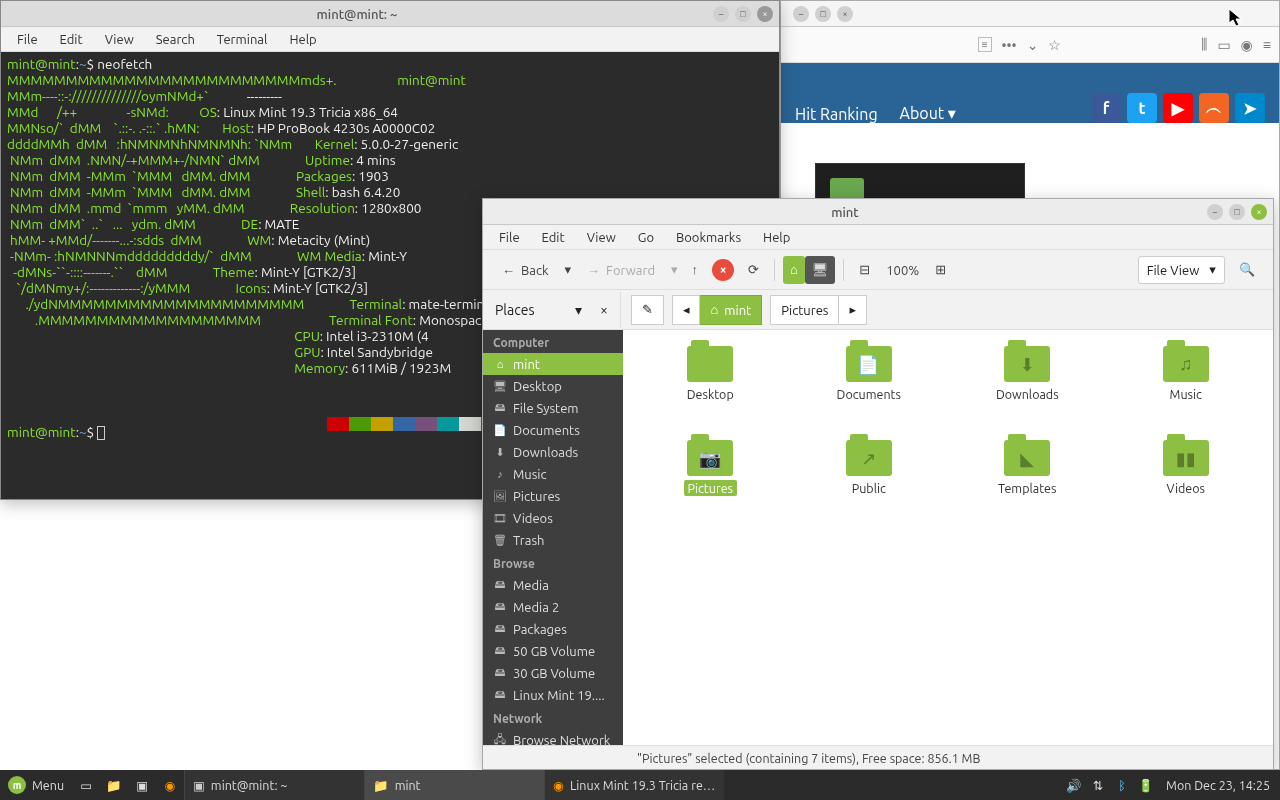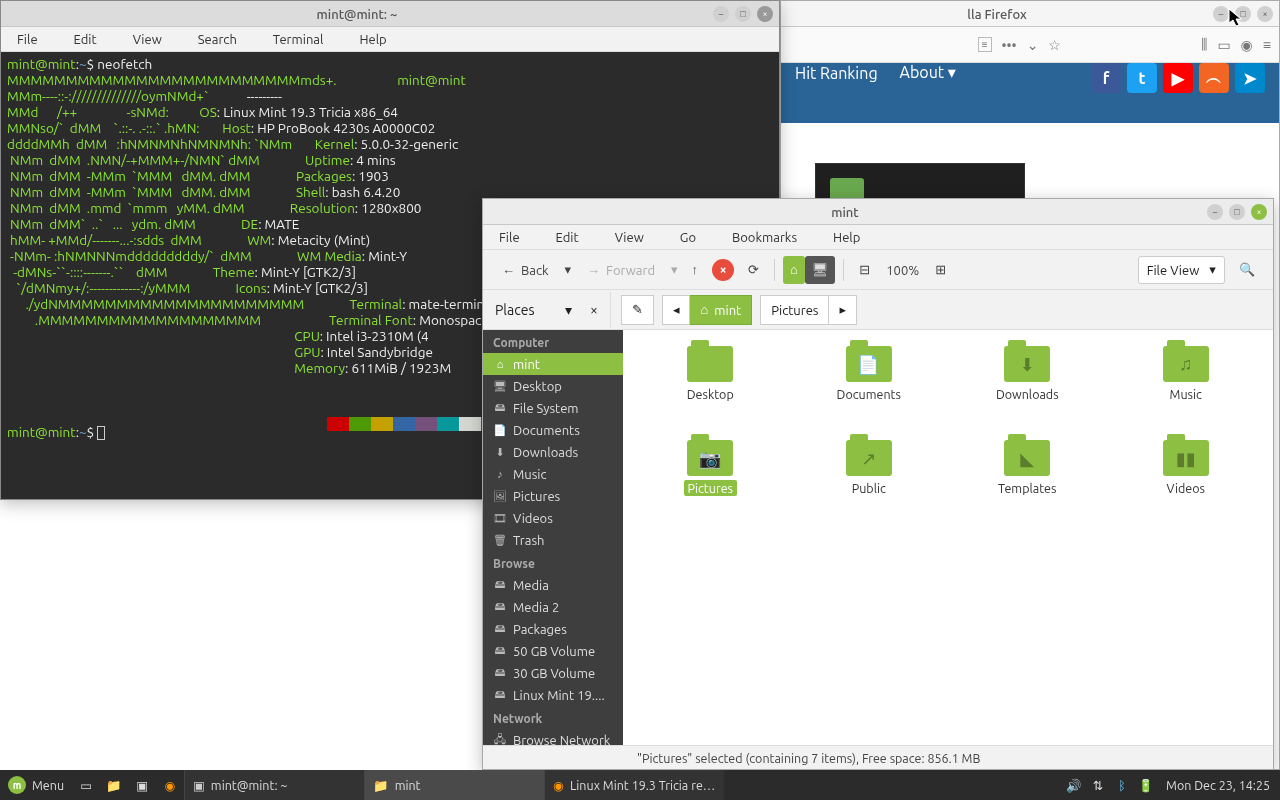--- a/index.html
+++ b/index.html
@@ -4,62 +4,62 @@
 <style>
 *{box-sizing:border-box;margin:0;padding:0;font-family:"Ubuntu","Noto Sans",sans-serif;}
 body{width:1280px;height:800px;overflow:hidden;background:#fff;position:relative;font-size:13px;color:#222;}
 .window{position:absolute;border:1px solid #a9a9a9;background:#f5f5f5;box-shadow:0 4px 16px rgba(0,0,0,.25);display:flex;flex-direction:column;}
 .titlebar{height:26px;display:flex;align-items:center;padding:0 6px;font-size:13px;color:#555;background:#e3e3e3;border-bottom:1px solid #c8c8c8;user-select:none;}
 .titlebar .title{flex:1;text-align:center;font-weight:500;}
 .winbtn{width:16px;height:16px;margin-left:6px;border-radius:50%;display:flex;align-items:center;justify-content:center;font-size:9px;color:#555;cursor:pointer;}
 .winbtn.min{background:#d0d0d0;}
 .winbtn.max{background:#d0d0d0;}
 .winbtn.close{background:#8dbf42;color:#fff;}
-.menubar{height:25px;display:flex;align-items:center;padding:0 6px;gap:16px;background:#f2f2f2;border-bottom:1px solid #ddd;font-size:13px;color:#333;text-align:center;}
+.menubar{height:25px;display:flex;align-items:center;padding:0 6px;gap:2px;background:#f2f2f2;border-bottom:1px solid #ddd;font-size:13px;color:#333;text-align:center;}
 .menubar span{padding:2px 10px;cursor:pointer;}
 
 
 #terminal{left:0;top:0;width:780px;height:500px;}
 #terminal .titlebar{background:#dcdcdc;}
 #terminal .menubar{background:#f2f2f2;}
 .term-body{flex:1;background:#2b2b2b;padding:4px 6px;font-family:"Ubuntu Mono","DejaVu Sans Mono",monospace;font-size:13.5px;line-height:16px;white-space:pre;color:#ccc;overflow:hidden;position:relative;}
 .g{color:#8ae234;}    
 .w{color:#eeeeec;}
 .cursor{display:inline-block;width:8px;height:14px;border:1px solid #ccc;vertical-align:text-bottom;}
 
 .color-row{position:absolute;left:304px;bottom:68px;display:flex;}
 .color-row div{width:22px;height:14px;}
 
 
 #firefox{right:0;top:0;width:500px;height:770px;background:#fff;border-color:#aaa;}
 #firefox .titlebar{background:#f5f5f5;}
 .ff-toolbar{height:36px;display:flex;align-items:center;padding:0 8px;gap:10px;border-bottom:1px solid #ddd;background:#fafafa;font-size:14px;color:#777;}
 .ff-spacer{flex:1;}
-.ff-banner{height:60px;background:#2a6496;display:flex;align-items:flex-start;justify-content:space-between;padding:0 14px;color:#fff;font-size:16px;}
+.ff-banner{height:60px;background:#2a6496;display:flex;align-items:flex-end;justify-content:space-between;padding:0 14px;color:#fff;font-size:16px;}
 .ff-nav{display:flex;gap:22px;align-items:center;}
 .ff-soc{display:flex;gap:6px;}
 .ff-soc div{width:30px;height:30px;border-radius:4px;display:flex;align-items:center;justify-content:center;color:#fff;font-weight:bold;cursor:pointer;}
 .ff-content{flex:1;background:#fff;padding:20px 34px;color:#555;font-size:15px;line-height:25px;}
 .ff-screenshot{margin-top:20px;width:210px;height:200px;background:#1f1f1f;border:1px solid #333;position:relative;}
 .ff-ss-icon{position:absolute;left:14px;top:14px;width:34px;height:28px;background:#6aa84f;border-radius:3px;}
 .ff-ss-label{position:absolute;left:14px;top:46px;color:#bbb;font-size:10px;}
 
 
 #caja{left:482px;top:198px;width:792px;height:572px;background:#f7f7f7;}
 #caja .titlebar{background:#ececec;}
 .caja-toolbar{height:40px;display:flex;align-items:center;padding:0 10px;gap:0;background:#f2f2f2;border-bottom:1px solid #ddd;}
 .tbtn{height:28px;padding:0 8px;display:flex;align-items:center;gap:6px;font-size:13px;color:#444;cursor:pointer;border:1px solid transparent;border-radius:3px;background:transparent;}
 .tsep{width:1px;height:22px;background:#d0d0d0;margin:0 8px;}
 .tbtn.icon-only{padding:0 6px;}
 .red-circle{width:22px;height:22px;border-radius:50%;background:#e74c3c;color:#fff;display:flex;align-items:center;justify-content:center;font-size:12px;font-weight:bold;}
 .view-sel{height:28px;border:1px solid #ccc;border-radius:3px;padding:0 8px;display:flex;align-items:center;gap:10px;background:#fff;cursor:pointer;font-size:13px;}
 .search-btn{margin-left:8px;}
 
 .caja-pathbar{height:40px;display:flex;align-items:center;background:#f2f2f2;border-bottom:1px solid #ddd;}
-.places-sel{width:128px;height:36px;display:flex;align-items:center;gap:10px;padding:0 12px;border-right:1px solid #ddd;font-size:14px;}
+.places-sel{width:138px;height:36px;display:flex;align-items:center;gap:10px;padding:0 12px;border-right:1px solid #ddd;font-size:14px;}
 .pbtn{height:30px;border:1px solid #ccc;background:#fff;display:flex;align-items:center;padding:0 10px;gap:6px;font-size:13px;cursor:pointer;}
 .pbtn + .pbtn{border-left:none;}
 .pbtn.active{background:#8dbf42;color:#fff;border-color:#7aab34;}
 
 .caja-body{flex:1;display:flex;min-height:0;}
 .sidebar{width:140px;background:#3e3e3e;color:#ddd;font-size:13px;overflow-y:auto;}
 .side-head{padding:6px 10px 4px;color:#aaa;font-weight:bold;font-size:12px;}
 .side-item{padding:4px 10px 4px 10px;display:flex;align-items:center;gap:6px;cursor:pointer;white-space:nowrap;overflow:hidden;text-overflow:ellipsis;}
 .side-item.sel{background:#8dbf42;color:#fff;}
 .side-ico{width:14px;height:14px;display:inline-flex;align-items:center;justify-content:center;font-size:11px;color:#bbb;}
@@ -85,21 +85,20 @@
 .mint-logo{width:18px;height:18px;background:#8dbf42;border-radius:50%;display:flex;align-items:center;justify-content:center;color:#fff;font-weight:bold;font-size:10px;}
 
 .cursor-img{position:absolute;right:36px;top:8px;width:16px;height:20px;pointer-events:none;z-index:9999;}
 .cursor-img svg{filter:drop-shadow(0 0 1px #fff);}
 </style>
 </head>
 <body>
 
 <div class="window" id="firefox">
   <div class="titlebar">
-    <span class="title">lla Firefox</span>
     <div class="winbtn min">–</div>
     <div class="winbtn max">□</div>
     <div class="winbtn close" style="background:#d0d0d0;color:#555;">×</div>
   </div>
   <div class="ff-toolbar">
     <span class="ff-spacer"></span>
     <span style="border:1px solid #bbb;padding:1px 3px;font-size:10px;">≡</span>
     <span>•••</span>
     <span>⌄</span>
     <span>☆</span>
@@ -144,21 +143,21 @@
     <span>View</span>
     <span>Search</span>
     <span>Terminal</span>
     <span>Help</span>
   </div>
   <div class="term-body" id="term-body"><span class="g">mint@mint</span><span class="w">:</span><span style="color:#729fcf">~</span><span class="w">$ </span><span class="w">neofetch</span>
 <span class="g">MMMMMMMMMMMMMMMMMMMMMMMMMmds+.</span>        <span class="g">mint@mint</span>
 <span class="g">MMm----::-://////////////oymNMd+`</span>     <span class="w">---------</span>
 <span class="g">MMd      /++                -sNMd:</span>    <span class="g">OS</span><span class="w">: Linux Mint 19.3 Tricia x86_64</span>
 <span class="g">MMNso/`  dMM    `.::-. .-::.` .hMN:</span>   <span class="g">Host</span><span class="w">: HP ProBook 4230s A0000C02</span>
-<span class="g">ddddMMh  dMM   :hNMNMNhNMNMNh: `NMm</span>   <span class="g">Kernel</span><span class="w">: 5.0.0-32-generic</span>
+<span class="g">ddddMMh  dMM   :hNMNMNhNMNMNh: `NMm</span>   <span class="g">Kernel</span><span class="w">: 5.0.0-27-generic</span>
 <span class="g"> NMm  dMM  .NMN/-+MMM+-/NMN` dMM</span>      <span class="g">Uptime</span><span class="w">: 4 mins</span>
 <span class="g"> NMm  dMM  -MMm  `MMM   dMM. dMM</span>      <span class="g">Packages</span><span class="w">: 1903</span>
 <span class="g"> NMm  dMM  -MMm  `MMM   dMM. dMM</span>      <span class="g">Shell</span><span class="w">: bash 6.4.20</span>
 <span class="g"> NMm  dMM  .mmd  `mmm   yMM. dMM</span>      <span class="g">Resolution</span><span class="w">: 1280x800</span>
 <span class="g"> NMm  dMM`  ..`   ...   ydm. dMM</span>      <span class="g">DE</span><span class="w">: MATE</span>
 <span class="g"> hMM- +MMd/-------...-:sdds  dMM</span>      <span class="g">WM</span><span class="w">: Metacity (Mint)</span>
 <span class="g"> -NMm- :hNMNNNmdddddddddy/`  dMM</span>      <span class="g">WM Media</span><span class="w">: Mint-Y</span>
 <span class="g">  -dMNs-``-::::-------.``    dMM</span>      <span class="g">Theme</span><span class="w">: Mint-Y [GTK2/3]</span>
 <span class="g">   `/dMNmy+/:-------------:/yMMM</span>      <span class="g">Icons</span><span class="w">: Mint-Y [GTK2/3]</span>
 <span class="g">      ./ydNMMMMMMMMMMMMMMMMMMMMM</span>      <span class="g">Terminal</span><span class="w">: mate-terminal</span>

